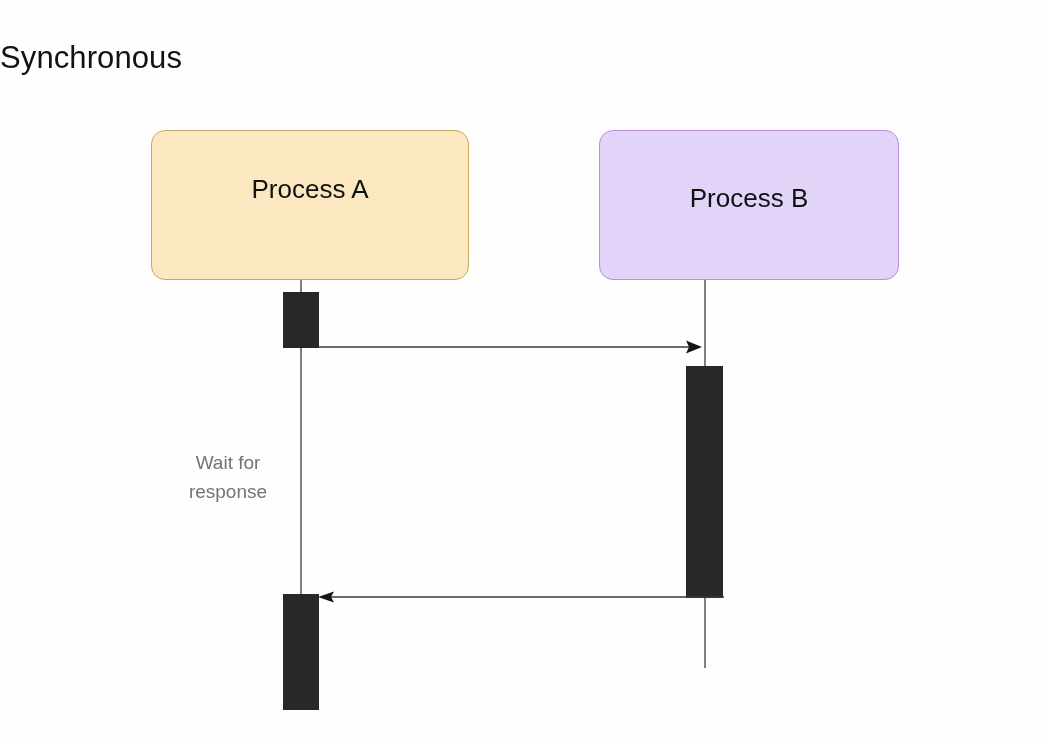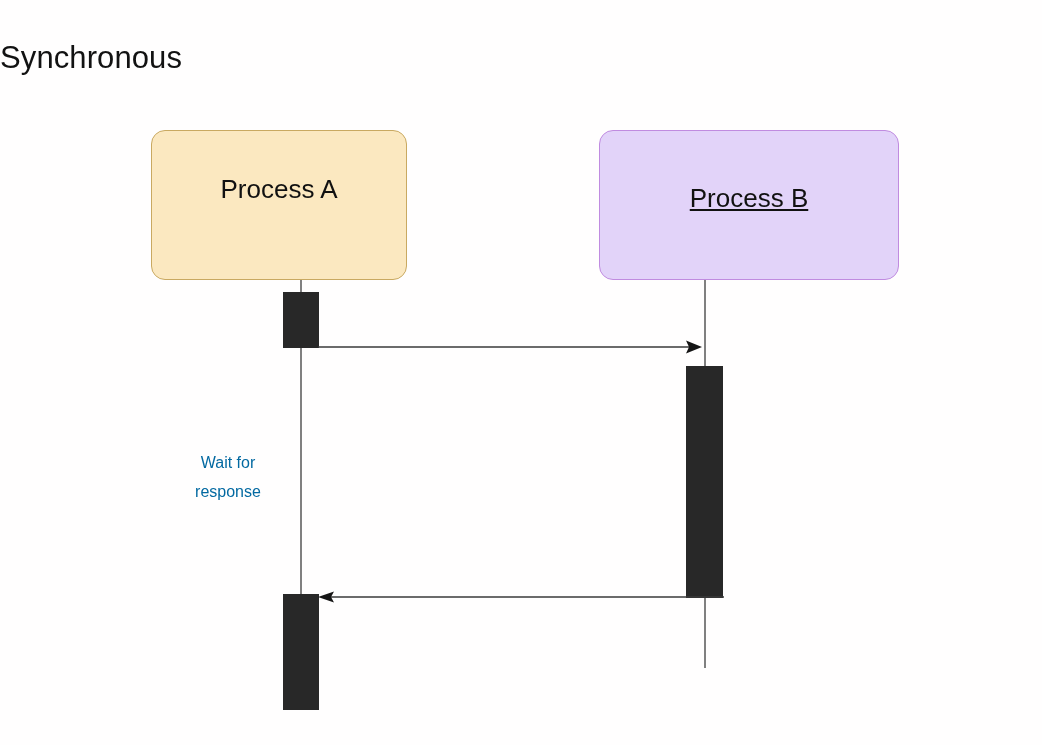--- a/index.html
+++ b/index.html
@@ -44,39 +44,38 @@
   .participant .participant-label {
     font-size: 26px;
     color: #111111;
     line-height: 30px;
     text-align: center;
     white-space: nowrap;
   }
   #participant-a {
     left: 151px;
     top: 130px;
-    width: 256px;
+    width: 318px;
     height: 150px;
     background: #fbe8c0;
     border: 1.6px solid #c9a961;
   }
   #participant-a .participant-label {
     transform: translateY(-16px);
   }
   #participant-b {
     left: 599px;
     top: 130px;
     width: 300px;
     height: 150px;
     background: #e2d3f9;
     border: 1.6px solid #c08be0;
   }
   #participant-b .participant-label {
     transform: translateY(-7px);
-    text-decoration: underline;
   }
 
   
   .lifeline {
     position: absolute;
     width: 2px;
     background: #808080;
   }
   #lifeline-a { left: 300px; top: 280px; height: 430px; }
   #lifeline-b { left: 704px; top: 280px; height: 388px; }
@@ -94,22 +93,22 @@
   .message-arrow {
     position: absolute;
     overflow: visible;
   }
   #message-request { left: 310px; top: 334px; width: 400px; height: 26px; }
   #message-response { left: 310px; top: 584px; width: 420px; height: 26px; }
 
   
   .note-label {
     position: absolute;
-    font-size: 16px;
-    color: #0369a1;
+    font-size: 19px;
+    color: #737373;
     line-height: 29px;
     text-align: center;
     white-space: pre-line;
   }
   #note-wait {
     left: 148px;
     top: 448px;
     width: 160px;
   }
 </style>

